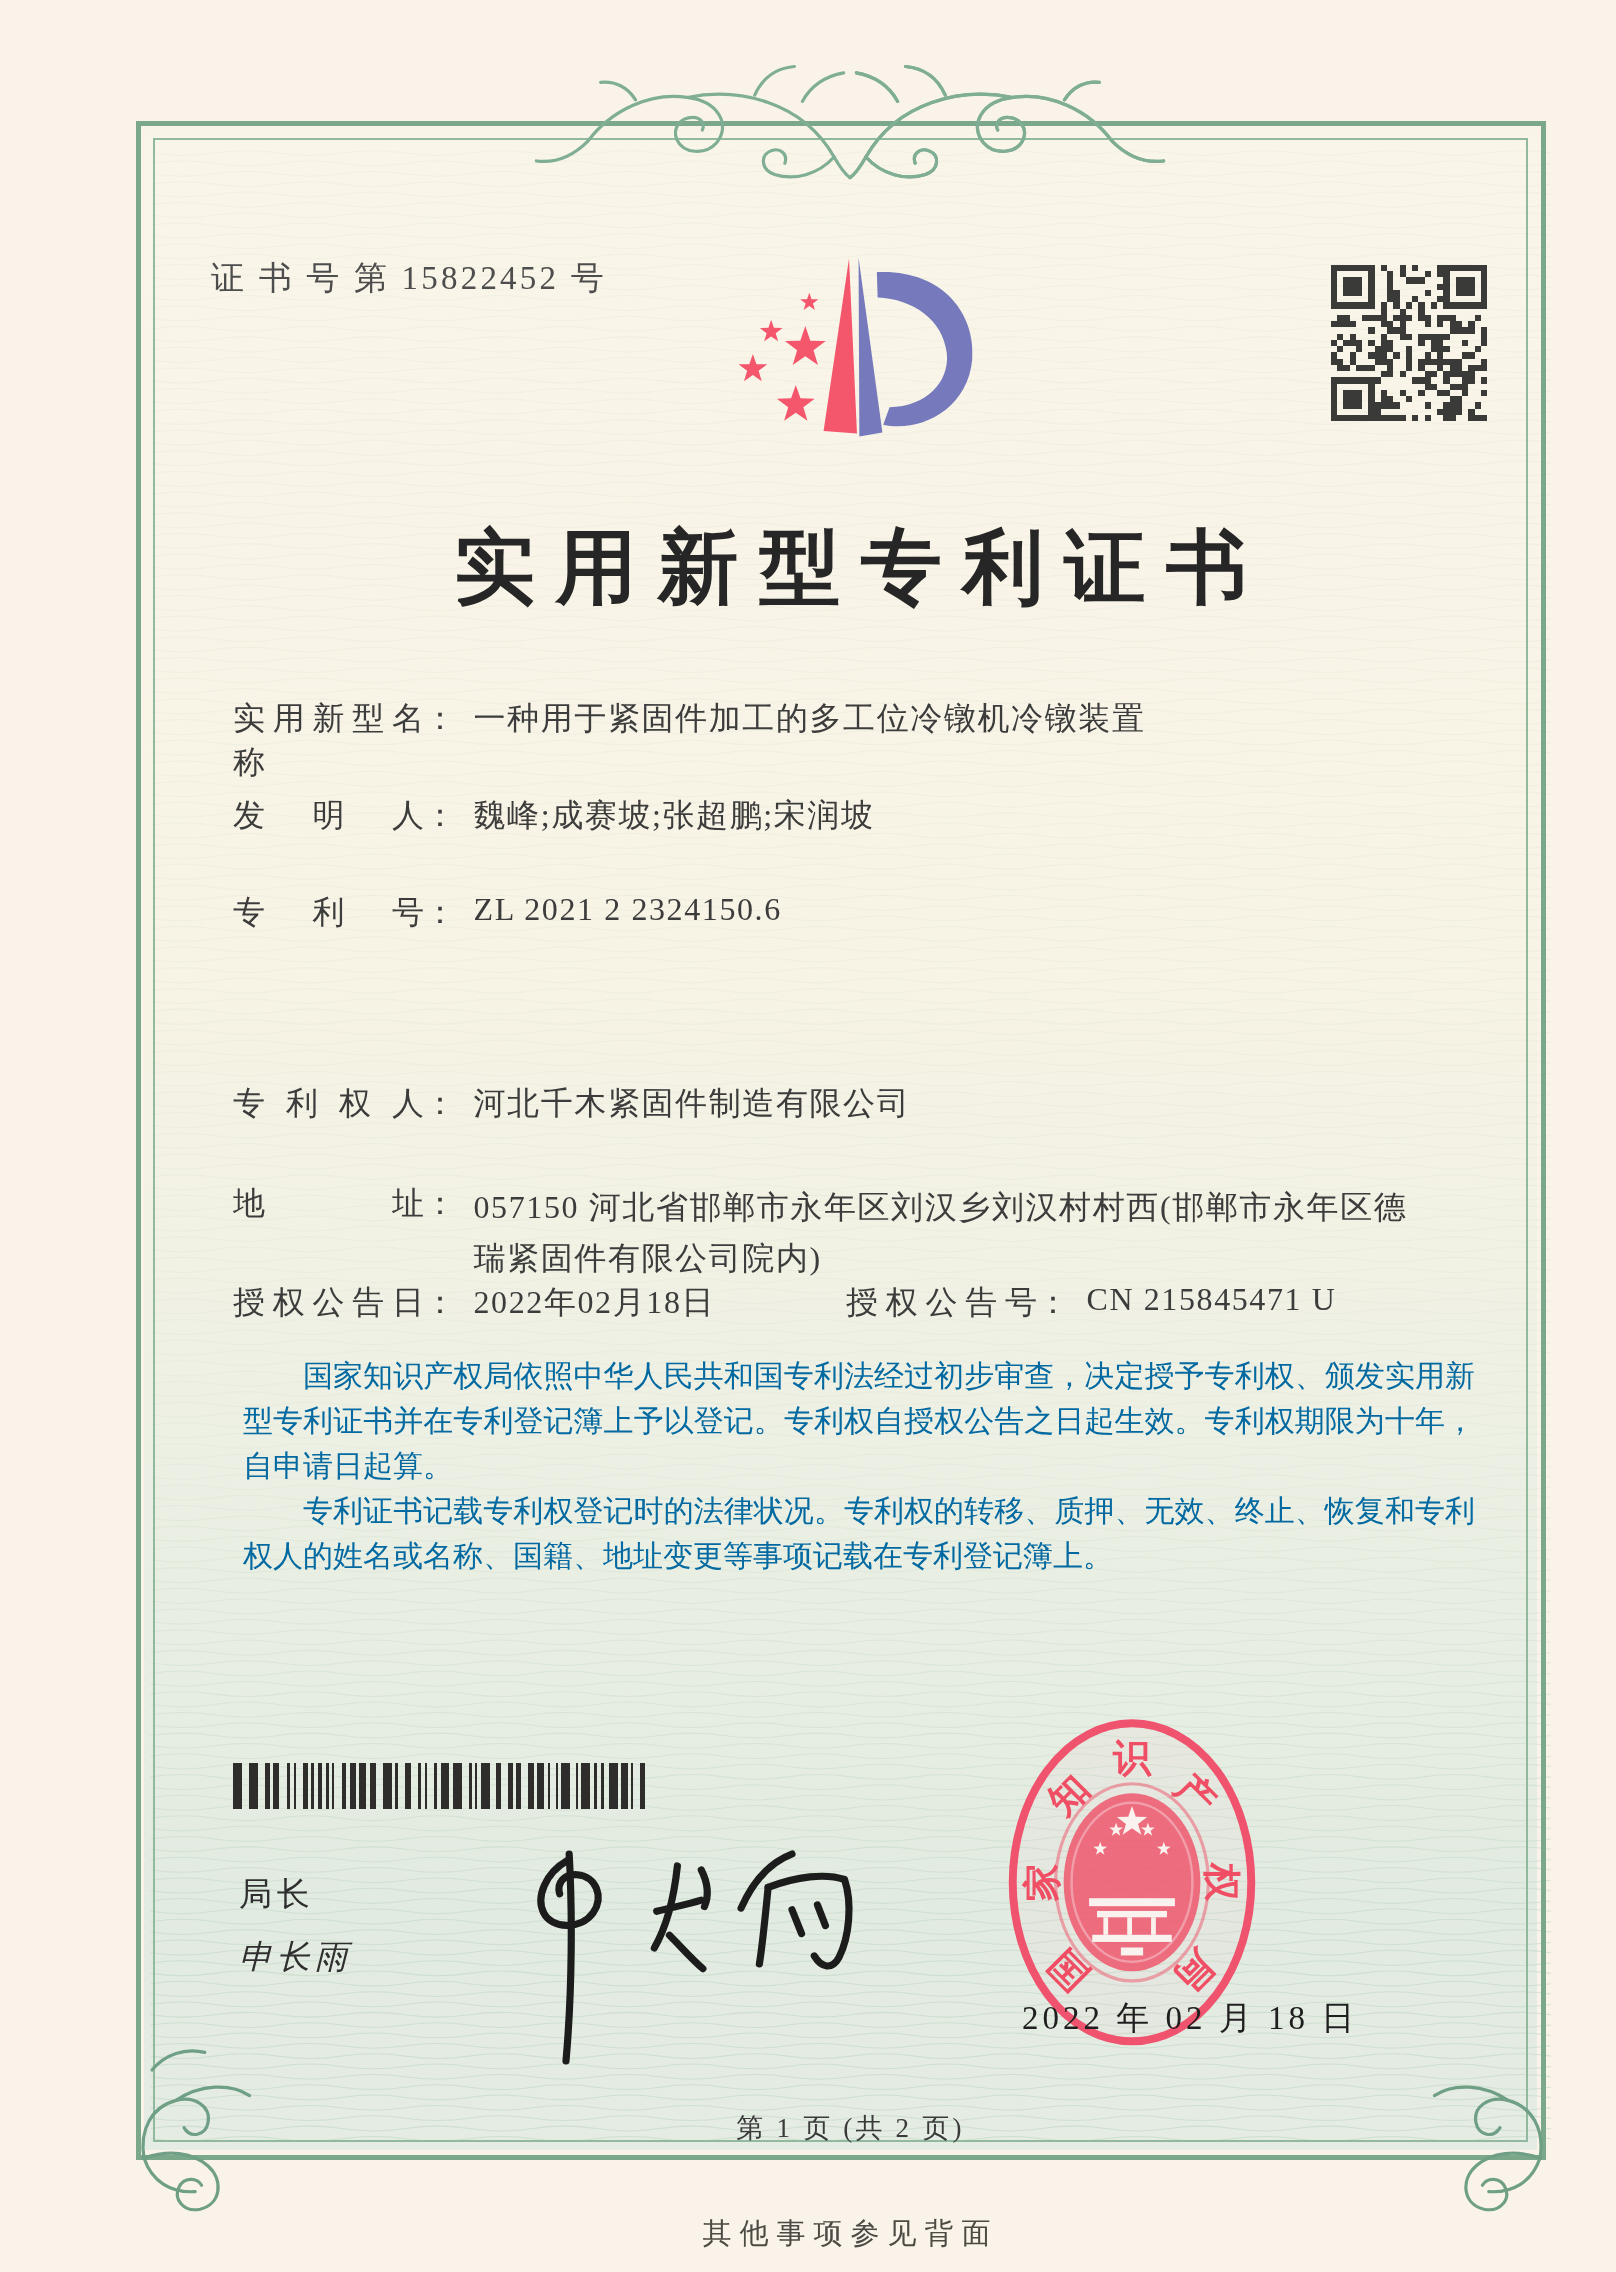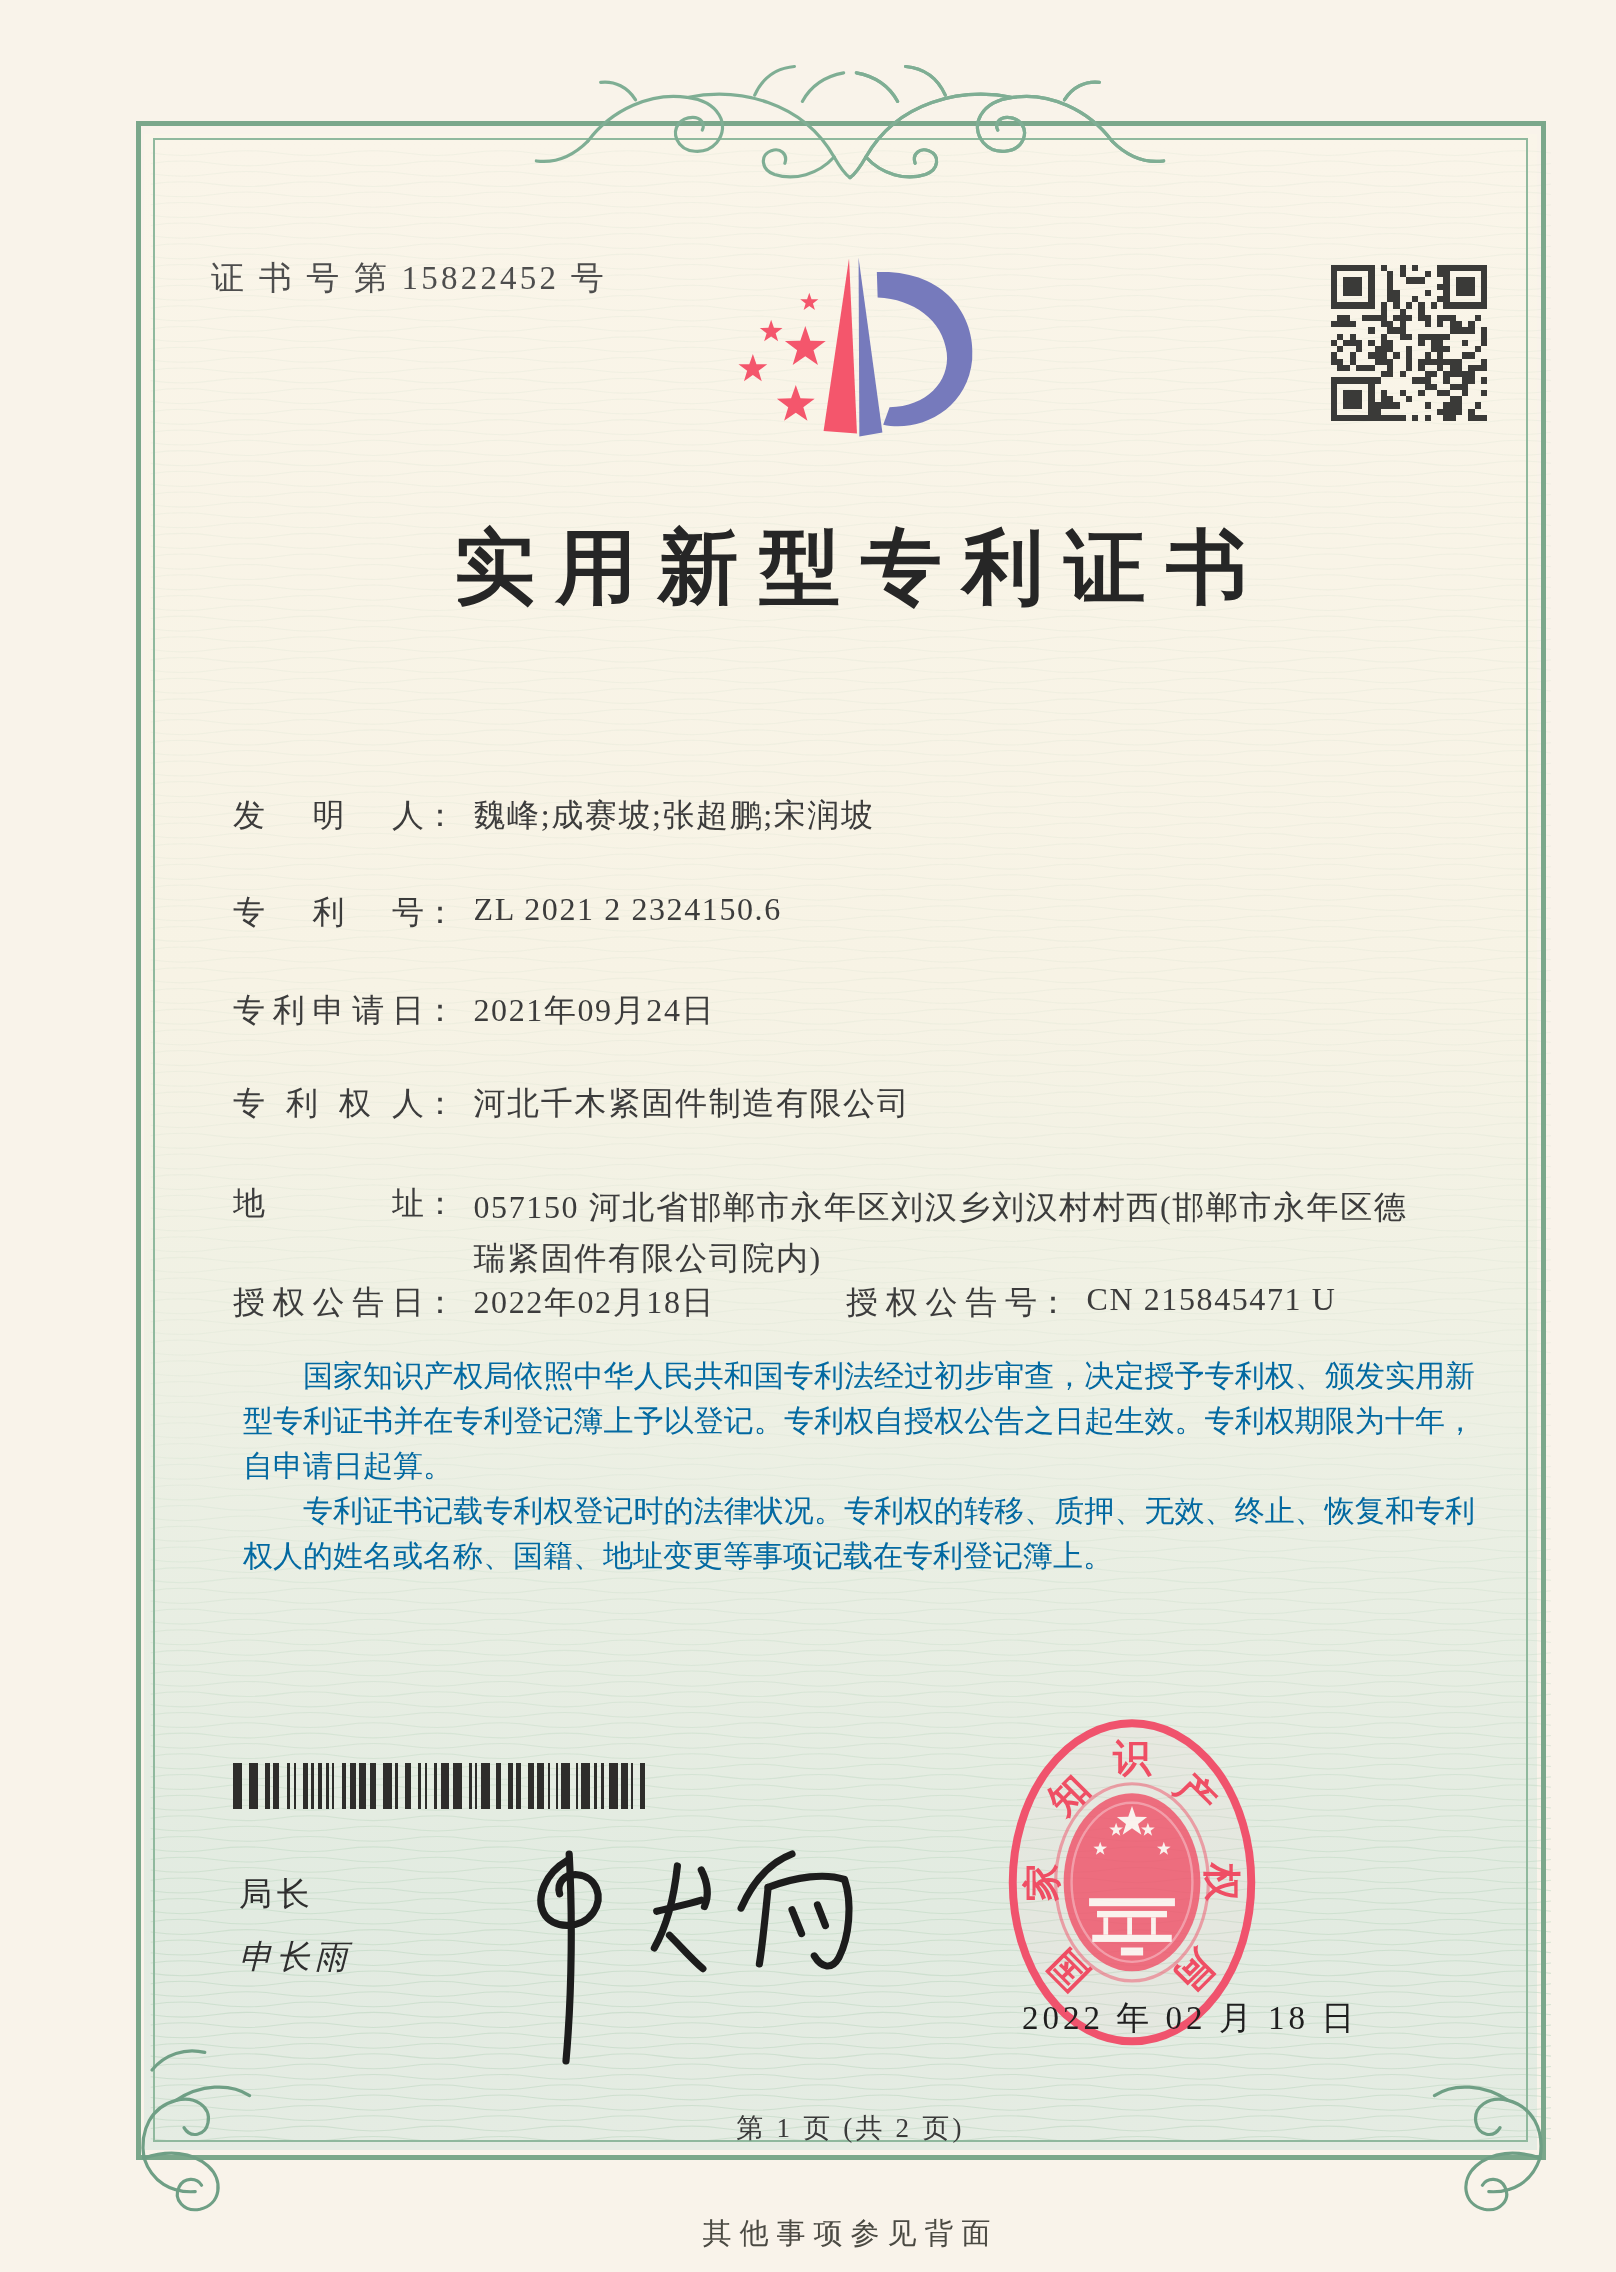--- a/index.html
+++ b/index.html
@@ -625,28 +625,28 @@
       <rect x="15" y="24" width="1" height="1" fill="#3a3a38"></rect>
       <rect x="18" y="24" width="1" height="1" fill="#3a3a38"></rect>
       <rect x="19" y="24" width="1" height="1" fill="#3a3a38"></rect>
       <rect x="22" y="24" width="1" height="1" fill="#3a3a38"></rect>
       <rect x="23" y="24" width="1" height="1" fill="#3a3a38"></rect>
       <rect x="24" y="24" width="1" height="1" fill="#3a3a38"></rect>
     </svg>
 
   <div class="title">实用新型专利证书</div>
 
+  <div class="frow" style="top:697px;">
+    <span class="flabel">实用新型名称</span><span class="fcolon">：</span><span class="fvalue">一种用于紧固件加工的多工位冷镦机冷镦装置</span>
+  </div>
   <div class="frow" style="top:794px;">
     <span class="flabel">发明人</span><span class="fcolon">：</span><span class="fvalue">魏峰;成赛坡;张超鹏;宋润坡</span>
   </div>
   <div class="frow" style="top:891px;">
     <span class="flabel">专利号</span><span class="fcolon">：</span><span class="fvalue">ZL 2021 2 2324150.6</span>
-  </div>
-  <div class="frow" style="top:989px;">
-    <span class="flabel">专利申请日</span><span class="fcolon">：</span><span class="fvalue">2021年09月24日</span>
   </div>
   <div class="frow" style="top:1082px;">
     <span class="flabel">专利权人</span><span class="fcolon">：</span><span class="fvalue">河北千木紧固件制造有限公司</span>
   </div>
   <div class="frow" style="top:1182px;">
     <span class="flabel">地址</span><span class="fcolon">：</span><span class="fvalue wrapval">057150 河北省邯郸市永年区刘汉乡刘汉村村西(邯郸市永年区德瑞紧固件有限公司院内)</span>
   </div>
   <div class="frow" style="top:1281px;">
     <span>
       <span class="flabel">授权公告日</span><span class="fcolon">：</span><span class="fvalue">2022年02月18日</span>

